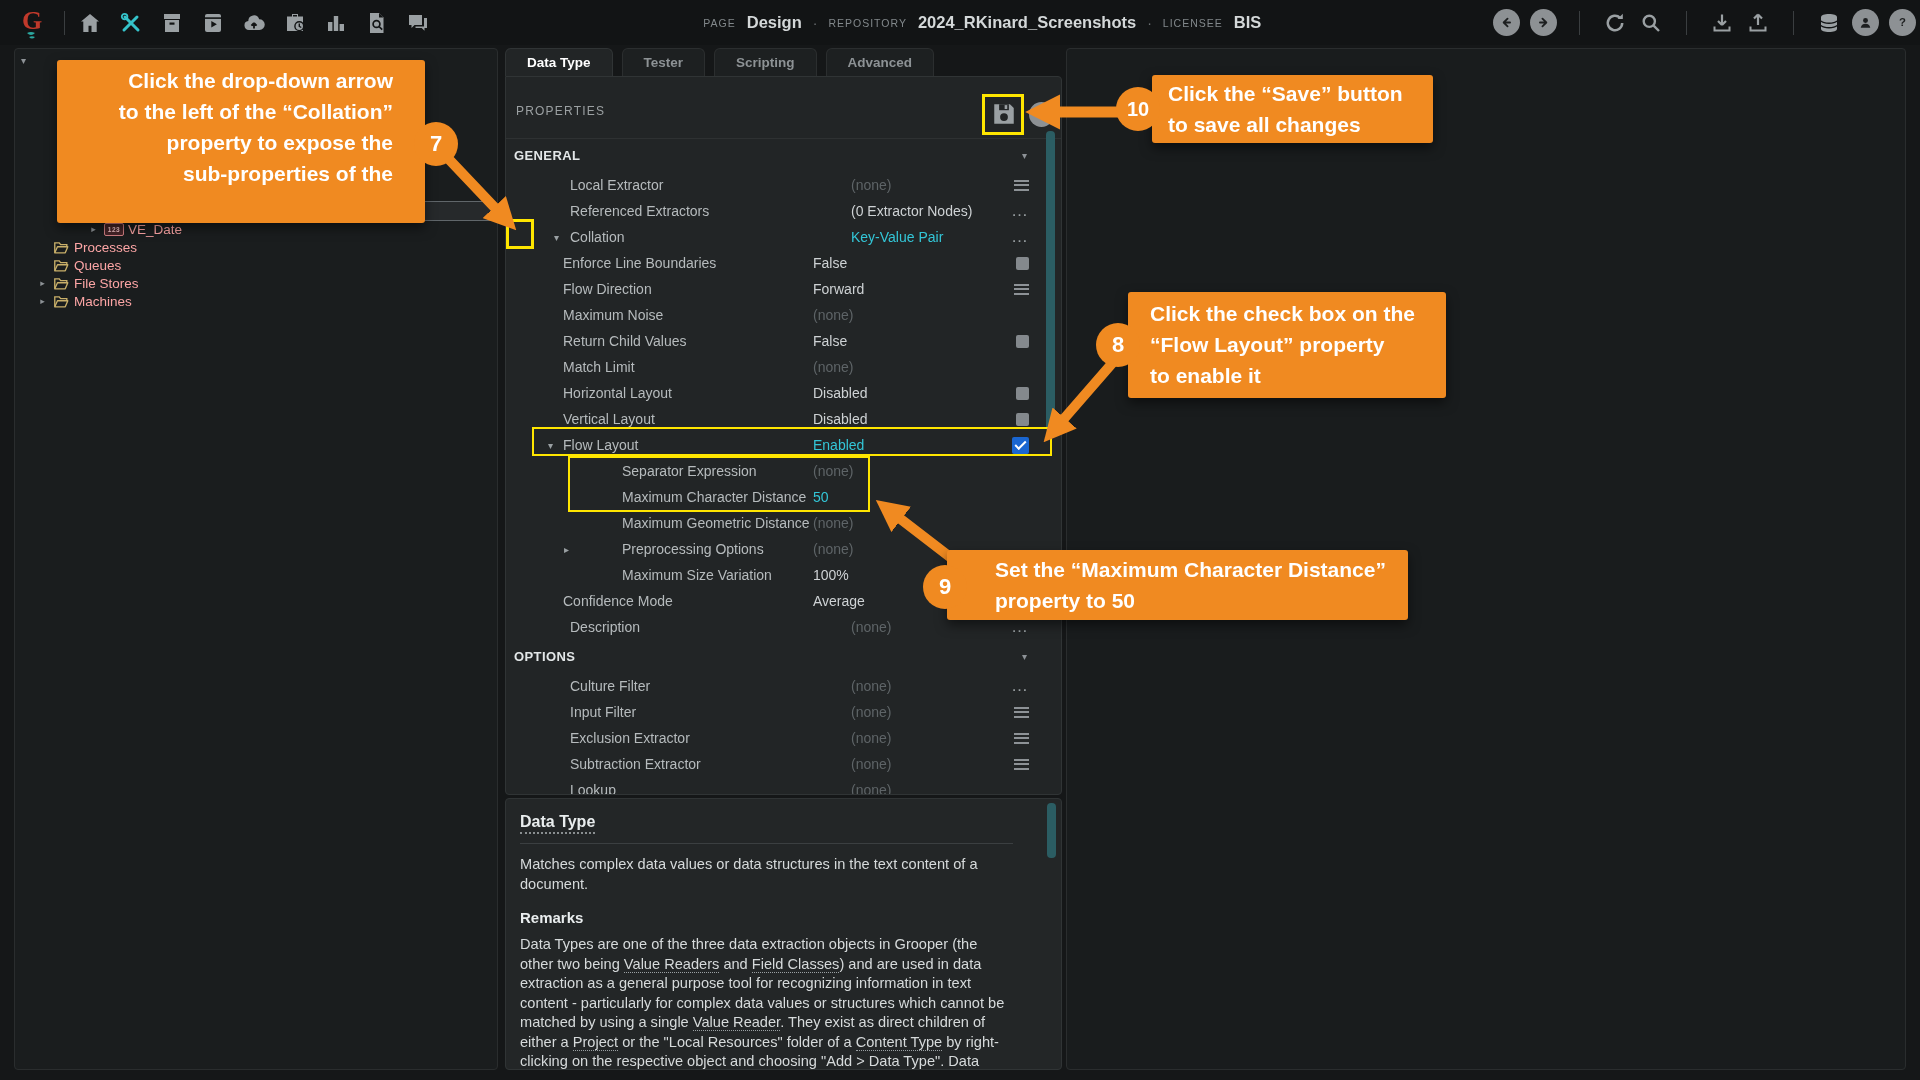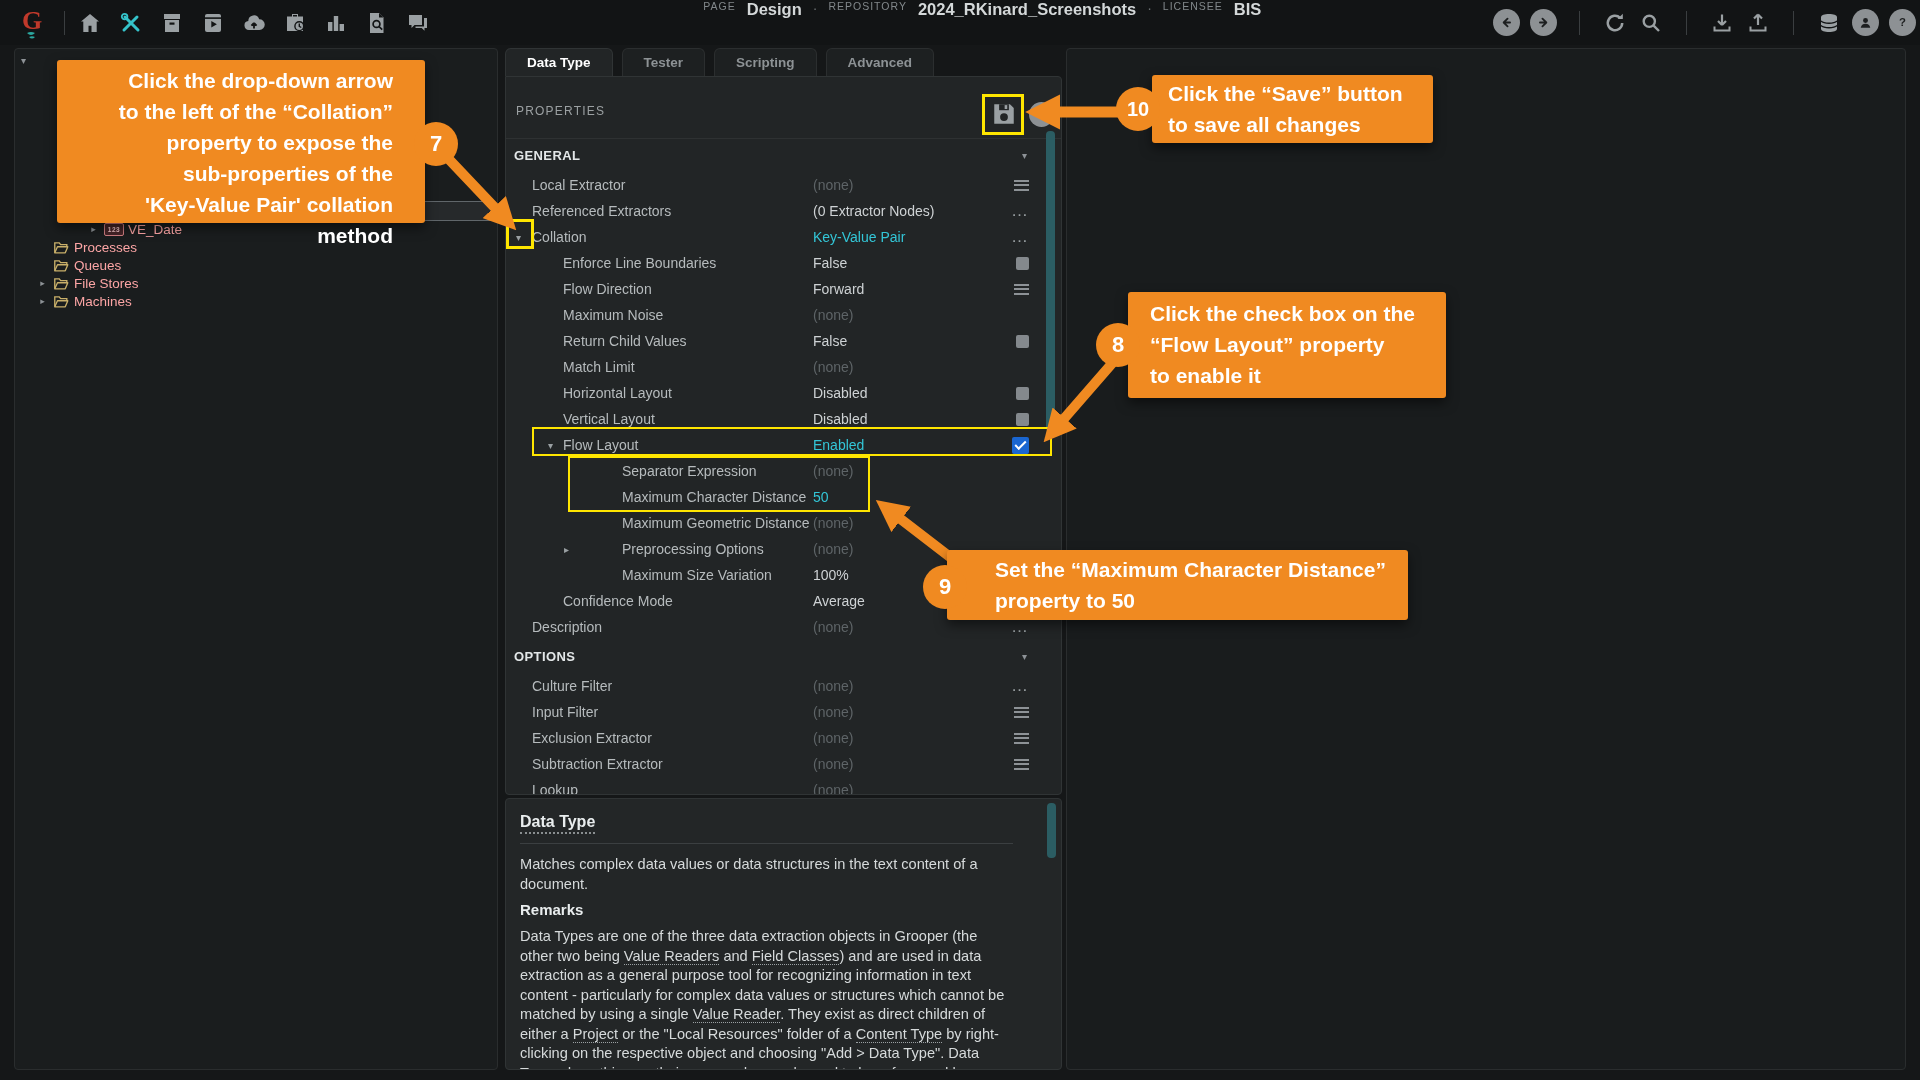--- a/index.html
+++ b/index.html
@@ -11,21 +11,21 @@
             display:flex; align-items:center; padding:0 10px; }
   .logo { width:34px; height:36px; margin-left:8px; flex:none; }
   .tb-divider { width:1px; height:24px; background:#3a3e40; margin:0 12px; flex:none; }
   .tb-left { display:flex; align-items:center; gap:15px; }
   .tb-btn { width:26px; height:26px; color:#9aa0a3; display:flex; align-items:center; justify-content:center; flex:none; }
   .tb-btn svg { width:24px; height:24px; }
   .tb-btn.teal { color:#35c3ca; }
   .tb-btn.circle { width:27px; height:27px; border-radius:50%; background:#8d9194; }
   .tb-btn.circle svg { width:17px; height:17px; }
   .tb-center { position:absolute; left:50%; top:0; transform:translateX(-46%); height:45px;
-               display:flex; align-items:flex-start; gap:11px; white-space:nowrap; }
+               display:flex; align-items:center; gap:11px; white-space:nowrap; }
   .tb-lab { font-size:10.5px; letter-spacing:1px; color:#82888b; }
   .tb-val { font-size:16.5px; font-weight:bold; color:#d4d8d9; }
   .tb-dot { color:#6a6f71; font-size:14px; }
   .tb-right { position:absolute; right:4px; top:0; height:45px; display:flex; align-items:center; gap:10px; }
 
   
   .tree-panel { position:absolute; left:14px; top:48px; width:484px; height:1022px;
                 background:#1a1d1e; border:1px solid #2a2d2e; border-radius:4px; }
   .root-exp { position:absolute; left:6px; top:6px; color:#8d9296; font-size:10px; }
   .tree-items { position:absolute; left:0; top:135px; width:100%; }
@@ -54,21 +54,21 @@
   .props-header { position:relative; height:62px; border-bottom:1px solid #2e3132; }
   .props-title { position:absolute; left:10px; top:27px; font-size:12px; letter-spacing:1.2px; color:#9ba0a2; }
   .save-btn { position:absolute; left:481px; top:20px; width:34px; height:34px; padding:4px; color:#9aa0a3; }
   .save-btn svg { width:26px; height:26px; }
   .hdr-circle { position:absolute; left:523px; top:25px; width:25px; height:25px; border-radius:50%; background:#8d9194; }
   .props-rows { position:relative; width:537px; }
   .sec-header { position:relative; height:33px; display:flex; align-items:center; padding-left:8px; }
   .sec-title { font-size:13px; font-weight:bold; letter-spacing:.4px; color:#e3e7e8; }
   .sec-chev { position:absolute; right:16px; color:#8d9296; font-size:10px; }
   .row { position:relative; height:26px; display:flex; align-items:center; }
-  .row.ind1 { padding-left:26px; } .row.ind2 { padding-left:57px; } .row.ind3 { padding-left:116px;align-items:center; }
+  .row.ind1 { padding-left:26px;margin-left:38px; } .row.ind2 { padding-left:57px; } .row.ind3 { padding-left:116px;align-items:center; }
   .row .px { position:absolute; color:#9aa0a3; font-size:10px; }
   .row.ind1 .px { left:10px; } .row.ind2 .px { left:42px; } .row.ind3 .px { left:58px; }
   .row .lbl { font-size:14px; color:#b6bbbd; white-space:nowrap; }
   .row .val { position:absolute; left:307px; font-size:14px; color:#ced2d4; white-space:nowrap; }
   .row .val.none { color:#5e6467; }
   .row .val.cyan { color:#33c6d7; }
   .row .act { position:absolute; right:14px; display:flex; align-items:center; }
   .ic-menu { width:15px; height:11px; border-top:2px solid #8d9296; border-bottom:2px solid #8d9296; }
   .ic-menu::after { content:''; display:block; height:2px; background:#8d9296; margin-top:2.5px; }
   .ic-dots { color:#9aa0a3; font-size:17px; line-height:10px; letter-spacing:1px; }
@@ -77,21 +77,21 @@
   .ic-box.checked::after { content:''; display:block; width:9px; height:4px;
      border-left:2px solid #fff; border-bottom:2px solid #fff; transform:rotate(-45deg); margin:4px 0 0 3px; }
   .props-scroll { position:absolute; left:540px; top:54px; width:9px; height:300px; background:#2b5d63; border-radius:4px; }
 
   .desc-card { position:absolute; left:0; top:750px; width:557px; height:272px; background:#232627;
                border:1px solid #303435; border-radius:4px; overflow:hidden; padding:14px 50px 0 14px; }
   .desc-title { display:inline-block; font-size:16px; font-weight:bold; color:#e9edee;
                 border-bottom:2px dotted #8a8f91; padding-bottom:1px; }
   .desc-hr { border:none; border-top:1px solid #3b3f41; margin:9px 0 11px 0; width:493px; }
   .desc-text { font-size:14.6px; line-height:19.5px; color:#d6dadb; width:493px; }
-  .desc-remarks-h { font-size:15px; font-weight:bold; color:#e9edee; margin:7px 0 9px 0; }
+  .desc-remarks-h { font-size:15px; font-weight:bold; color:#e9edee; margin:15px 0 9px 0; }
   .desc-text .link { border-bottom:1px dotted #9aa0a3; }
   .desc-scroll { position:absolute; right:5px; top:4px; width:9px; height:55px; background:#2b5d63; border-radius:4px; }
 
   .right-panel { position:absolute; left:1066px; top:48px; width:840px; height:1022px;
                  background:#191c1d; border:1px solid #2a2d2e; border-radius:4px; }
 
   
   .hl { position:absolute; border:3px solid #ffe600; z-index:20; }
   .hl-save { left:982px; top:94px; width:42px; height:41px; }
   .hl-collation { left:506px; top:219px; width:28px; height:30px; }
@@ -507,21 +507,20 @@
     <line x1="1145" y1="112" x2="1056" y2="112" stroke="#f08a21" stroke-width="11" stroke-linecap="round" marker-end="url(#ah)"></line>
     <line x1="1122" y1="352" x2="1062" y2="421" stroke="#f08a21" stroke-width="10" stroke-linecap="round" marker-end="url(#ah)"></line>
     <line x1="963" y1="567" x2="898" y2="517" stroke="#f08a21" stroke-width="10" stroke-linecap="round" marker-end="url(#ah)"></line>
   </svg>
 
   <div class="callout c7">
       <div>Click the drop-down arrow</div>
       <div>to the left of the “Collation”</div>
       <div>property to expose the</div>
       <div>sub-properties of the</div>
-      <div>'Key-Value Pair' collation method</div>
     </div>
   <div class="callout c8">
       <div>Click the check box on the</div>
       <div>“Flow Layout” property</div>
       <div>to enable it</div>
     </div>
   <div class="callout c9">
       <div>Set the “Maximum Character Distance”</div>
       <div>property to 50</div>
     </div>

